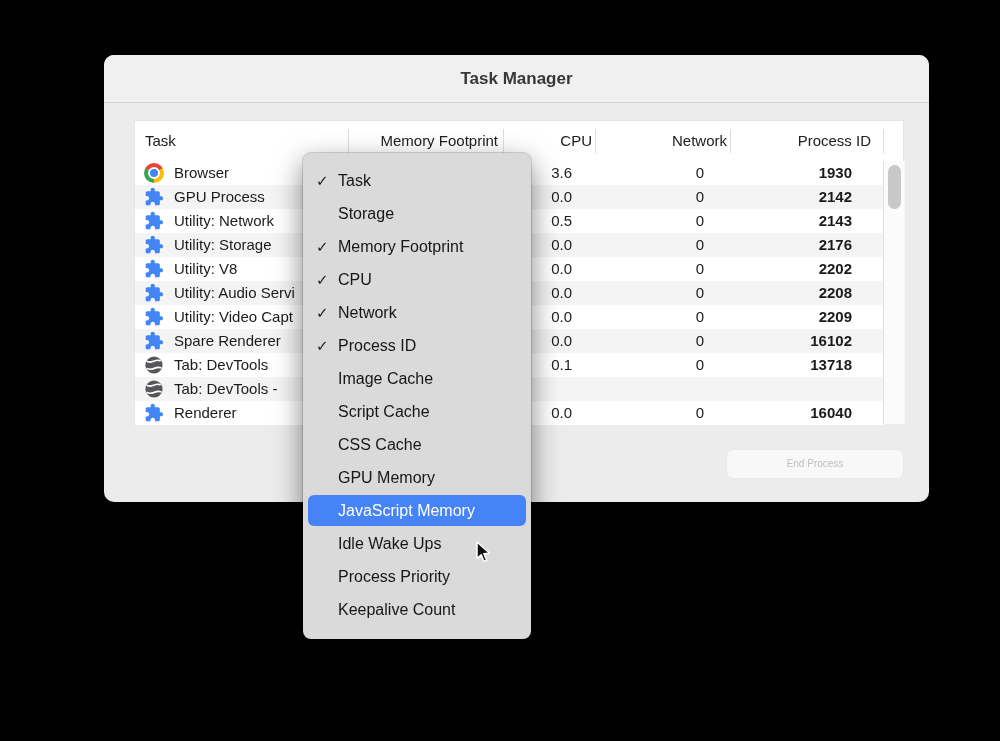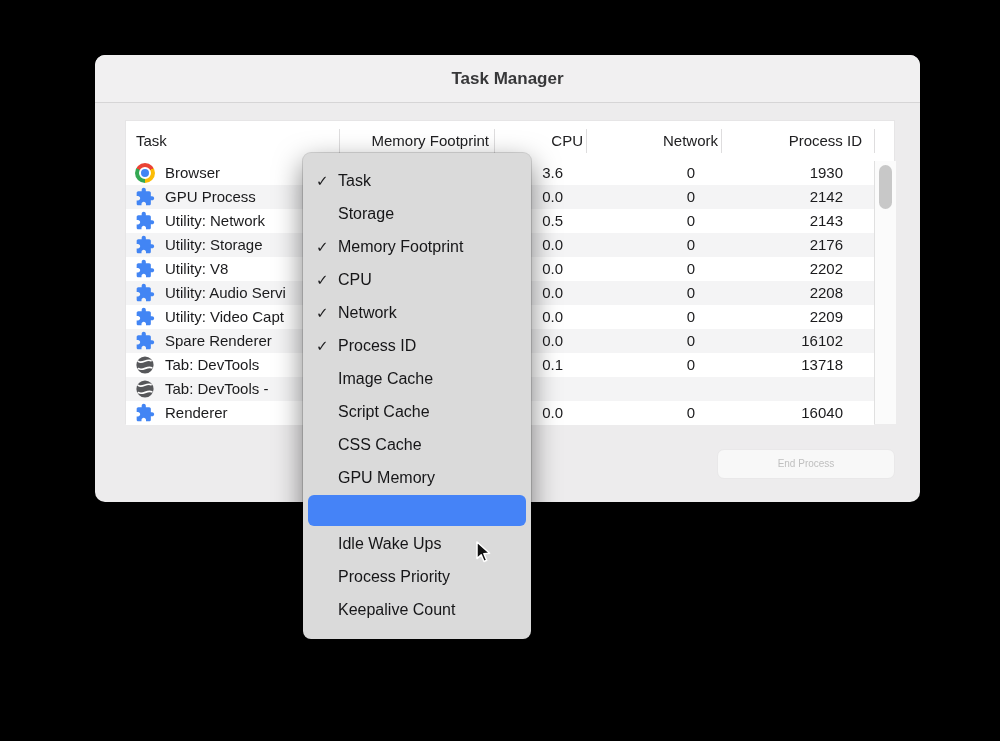--- a/index.html
+++ b/index.html
@@ -5,21 +5,21 @@
   html,body{margin:0;padding:0;}
   body{
     width:1000px;height:741px;background:#000;
     font-family:"Liberation Sans","DejaVu Sans",sans-serif;
     -webkit-font-smoothing:antialiased;position:relative;overflow:hidden;
   }
   .stage{position:absolute;inset:0;}
 
   
   .window{
-    position:absolute;left:95px;top:55px;width:825px;height:447px;
+    position:absolute;left:104px;top:55px;width:825px;height:447px;
     background:#EDECED;border-radius:10px;
     box-shadow:0 18px 50px rgba(0,0,0,.65);
   }
   .titlebar{
     position:absolute;left:0;top:0;right:0;height:47px;
     background:#F1F0F1;border-bottom:1px solid #D6D5D6;
     border-radius:10px 10px 0 0;
   }
   .title{
     position:absolute;left:0;right:0;top:0;height:47px;line-height:47px;
@@ -44,21 +44,21 @@
   .th.pid{right:32px;}
   .colsep{position:absolute;top:8px;width:1px;height:24px;background:#DEDDDE;}
 
   .rows{position:absolute;left:0;top:40px;width:748px;}
   .row{position:relative;width:748px;height:24px;background:#fff;}
   .row:nth-child(even){background:#F4F4F5;}
   .cell{position:absolute;top:0;height:24px;line-height:24px;font-size:15px;color:#1B1B1D;white-space:nowrap;text-align:center;}
   .cell.task{left:39px;}
   .cell.cpu{right:311px;}
   .cell.net{right:179px;}
-  .cell.pid{right:31px;}
+  .cell.pid{right:31px;font-weight:bold;}
   .ricon{position:absolute;left:9px;top:2px;width:20px;height:20px;}
   .icon-chrome{position:absolute;inset:0;border-radius:50%;
     background:conic-gradient(#EA4335 0 60deg,#FBBC05 0 180deg,#34A853 0 300deg,#EA4335 0);}
   .icon-chrome::after{content:"";position:absolute;left:4px;top:4px;width:8px;height:8px;
     background:#4285F4;border:2px solid #fff;border-radius:50%;}
 
   .scrollcol{position:absolute;left:748px;top:40px;width:21px;height:263px;
     background:#FBFBFB;border-left:1px solid #E0E0E0;}
   .thumb{position:absolute;left:4px;top:4px;width:13px;height:44px;border-radius:7px;background:#C8C8C8;}
 
@@ -260,20 +260,21 @@
         <span class="check"></span>
         <span class="mlabel">CSS Cache</span>
       </div>
       <div class="menu-item">
         <span class="check"></span>
         <span class="mlabel">GPU Memory</span>
       </div>
       <div class="menu-item highlighted">
         <span class="hl"></span>
         <span class="check"></span>
+        <span class="mlabel">JavaScript Memory</span>
       </div>
       <div class="menu-item">
         <span class="check"></span>
         <span class="mlabel">Idle Wake Ups</span>
       </div>
       <div class="menu-item">
         <span class="check"></span>
         <span class="mlabel">Process Priority</span>
       </div>
       <div class="menu-item">

